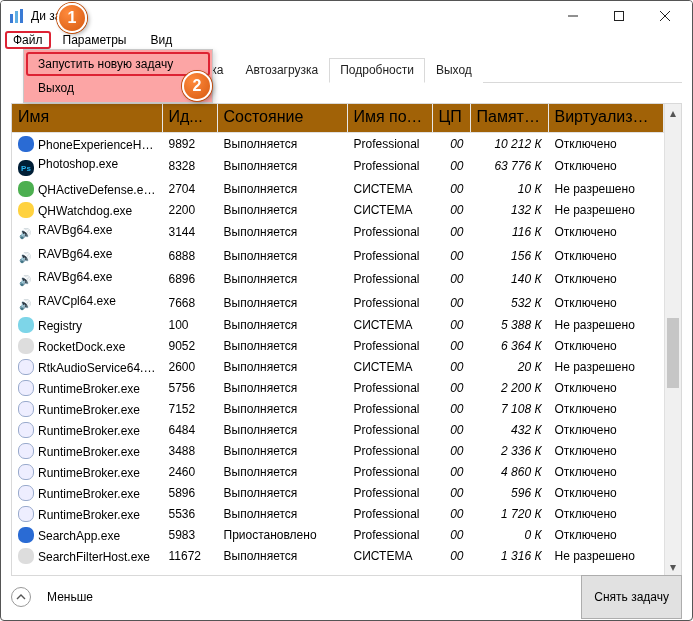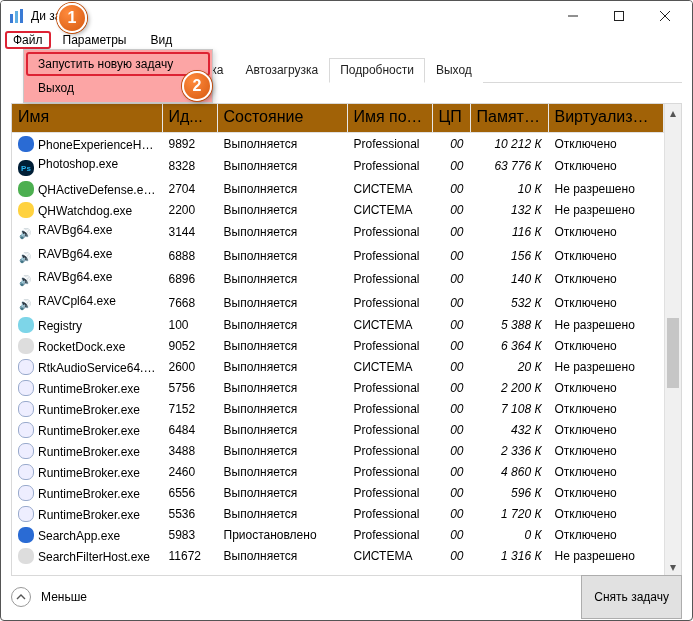--- a/index.html
+++ b/index.html
@@ -154,21 +154,21 @@
   
   .footer {
     position: absolute;
     left: 10px; right: 10px; bottom: 8px;
     height: 30px;
     display: flex;
     align-items: center;
     justify-content: space-between;
   }
   .fewer {
-    display: flex; align-items: center; gap: 10px;
+    display: flex; align-items: center; gap: 16px;
     font-size: 12px;
   }
   .fewer .circ {
     width: 20px; height: 20px; border:1px solid #999; border-radius: 50%;
     display:flex; align-items:center; justify-content:center;
   }
   .end-btn {
     padding: 14px 12px;
     border: 1px solid #adadad;
     background: #e1e1e1;
@@ -418,21 +418,21 @@
             <td><span class="proc-icon ic-generic"></span>RuntimeBroker.exe</td>
             <td>2460</td>
             <td>Выполняется</td>
             <td>Professional</td>
             <td class="num">00</td>
             <td class="num">4 860 К</td>
             <td>Отключено</td>
           </tr>
           <tr>
             <td><span class="proc-icon ic-generic"></span>RuntimeBroker.exe</td>
-            <td>6556</td>
+            <td>5896</td>
             <td>Выполняется</td>
             <td>Professional</td>
             <td class="num">00</td>
             <td class="num">596 К</td>
             <td>Отключено</td>
           </tr>
           <tr>
             <td><span class="proc-icon ic-generic"></span>RuntimeBroker.exe</td>
             <td>5536</td>
             <td>Выполняется</td>

